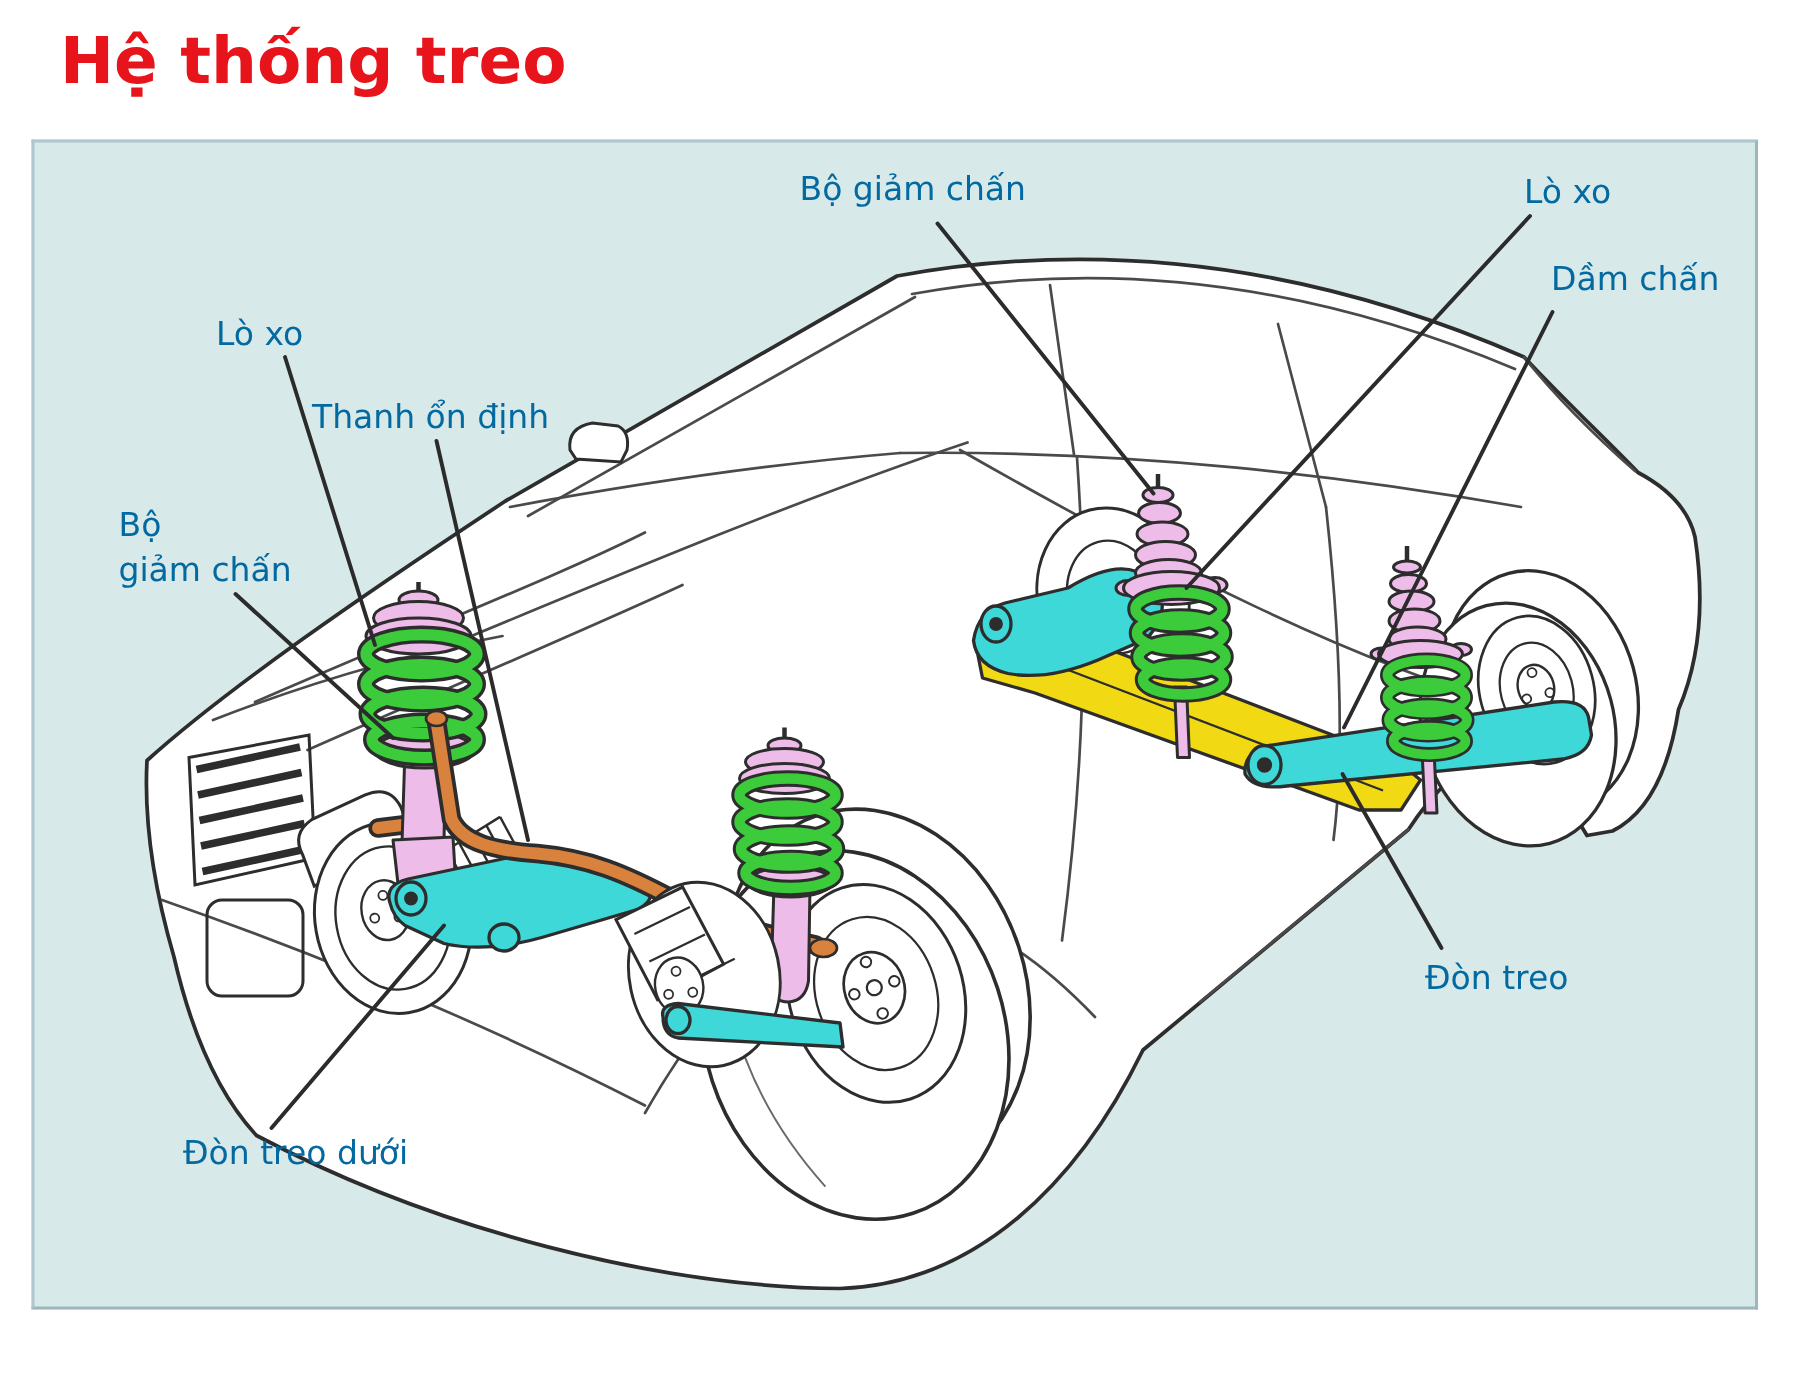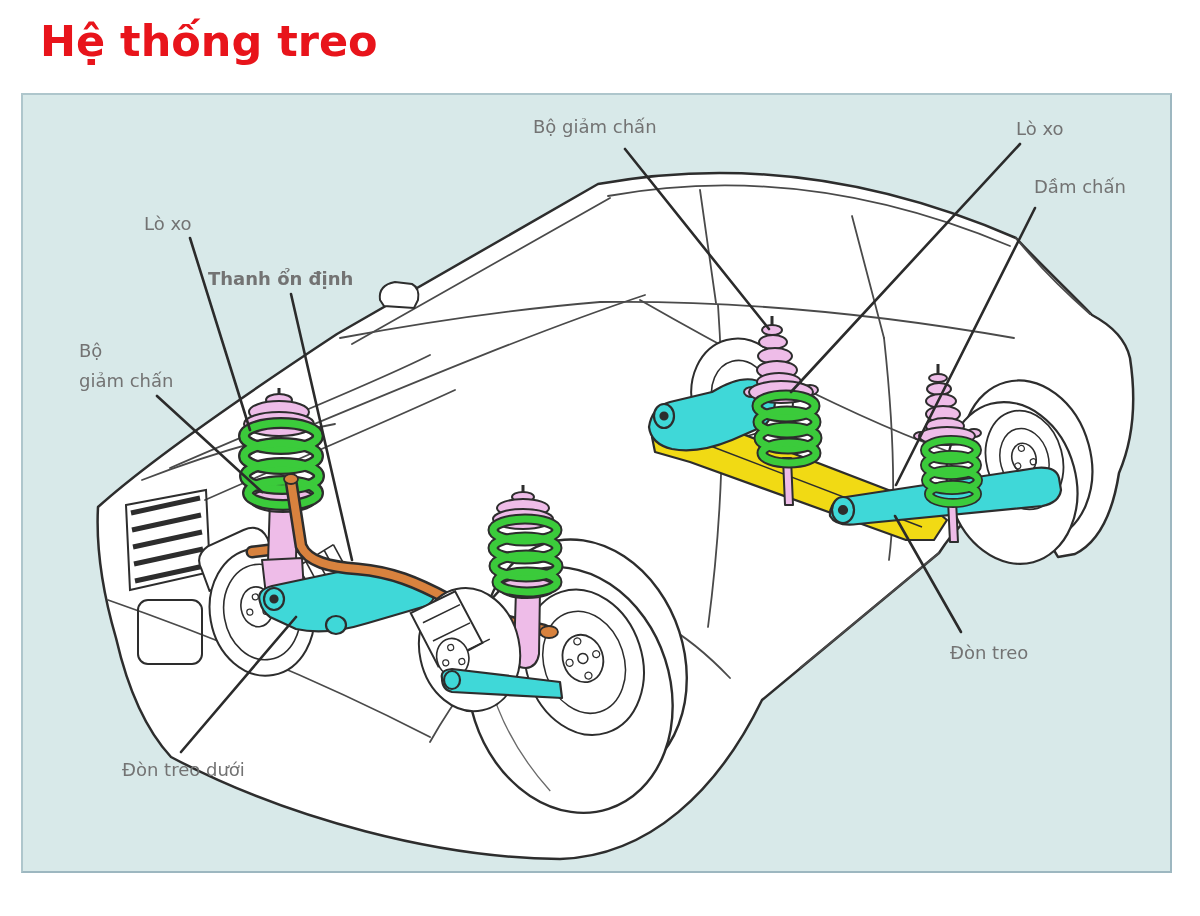--- a/index.html
+++ b/index.html
@@ -1,21 +1,21 @@
 <!DOCTYPE html>
 <html><head>
 <meta charset="utf-8">
 <style>
   html,body{margin:0;padding:0;background:#ffffff;width:1200px;height:916px;overflow:hidden;}
   .page{position:relative;width:980px;height:916px;font-family:"DejaVu Sans",sans-serif;}
   .title{position:absolute;left:40px;top:16px;font-weight:bold;font-size:43px;color:#e8141b;letter-spacing:0px;}
   .panel{position:absolute;left:21px;top:93px;width:1151px;height:780px;background:#d8e9e9;
          border:2px solid #aec6cc;border-bottom-color:#9db7c0;border-right-color:#9db7c0;box-sizing:border-box;}
   .diagram-svg{position:absolute;left:21px;top:93px;width:1151px;height:780px;}
-  .lbl{position:absolute;font-size:18px;color:#737373;white-space:nowrap;line-height:30px;}
+  .lbl{position:absolute;font-size:22px;color:#0369a1;white-space:nowrap;line-height:30px;}
 </style>
 </head>
 <body>
 
 <div class="page">
 
   <div class="title">Hệ thống treo</div>
 
   <div class="panel"></div>
 
@@ -252,21 +252,21 @@
       <line x1="157" y1="396" x2="262" y2="492"></line>
       <line x1="895" y1="516" x2="961" y2="632"></line>
       <line x1="296" y1="617" x2="181" y2="752"></line>
     </g>
   </svg>
 
   <div class="lbl" style="left:533px;top:112px;">Bộ giảm chấn</div>
   <div class="lbl" style="left:1016px;top:114px;">Lò xo</div>
   <div class="lbl" style="left:1034px;top:172px;">Dầm chấn</div>
   <div class="lbl" style="left:144px;top:209px;">Lò xo</div>
-  <div class="lbl" style="left:208px;top:264px;font-weight:bold;">Thanh ổn định</div>
+  <div class="lbl" style="left:208px;top:264px;">Thanh ổn định</div>
   <div class="lbl" style="left:79px;top:336px;">
     <span style="display:block;">Bộ</span>
     <span style="display:block;">giảm chấn</span>
   </div>
   <div class="lbl" style="left:918px;top:638px;margin-left:32px;">Đòn treo</div>
   <div class="lbl" style="left:122px;top:755px;text-align:center;">Đòn treo dưới</div>
 
 </div>
 
 </body></html>

